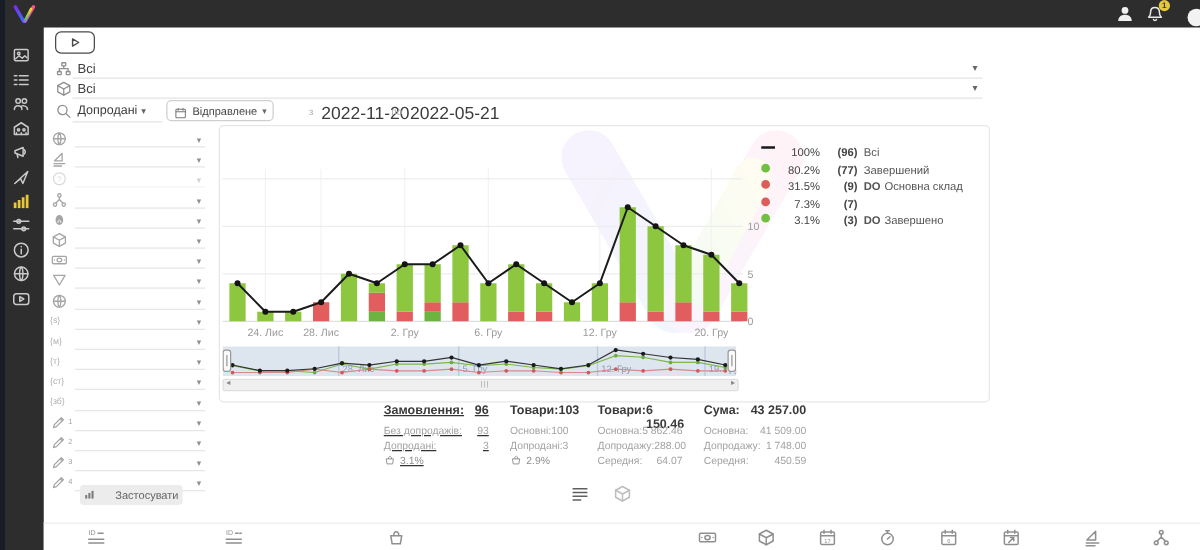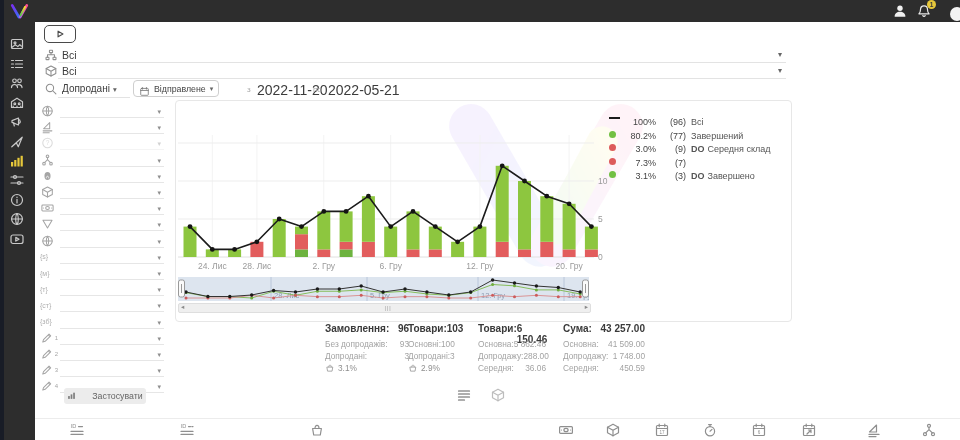--- a/index.html
+++ b/index.html
@@ -56,21 +56,21 @@
   
   #panel{position:absolute;left:175px;top:100px;width:615px;height:220px;background:#fff;
          border:1px solid #e7e7e7;border-radius:4px;}
   #watermark{position:absolute;left:225px;top:0px;opacity:.06;pointer-events:none;}
   #legend{position:absolute;left:433px;top:16px;}
   .lg-row{display:flex;align-items:flex-start;height:13.5px;font-size:9px;color:#555;cursor:pointer;}
   .lg-mark{width:15px;display:flex;align-items:center;}
   .lg-dot{width:7px;height:7px;border-radius:50%;}
   .lg-line{width:11px;height:2px;background:#1b1b1b;}
   .lg-pct{width:32px;text-align:right;margin-right:6px;color:#444;}
-  .lg-cnt{width:24px;text-align:right;margin-right:5px;color:#444;}
+  .lg-cnt{width:24px;text-align:right;margin-right:5px;color:#444;font-weight:bold;}
   .lg-pre{font-weight:bold;margin-right:3px;}
   #chart-svg{position:absolute;left:2px;top:4px;}
   #nav-svg{position:absolute;left:2px;top:176px;}
   #scrollbar{position:absolute;left:2px;top:202px;width:411px;height:8px;background:#efefef;
              border:1px solid #dedede;border-radius:2px;cursor:pointer;}
   .sb-arr{position:absolute;top:-1px;font-size:6.5px;color:#8a8a8a;line-height:8px;}
   #sb-grip{position:absolute;left:50%;top:1px;font-size:5.5px;color:#9a9a9a;letter-spacing:1px;}
   
   .stat-col{position:absolute;top:323px;display:flex;flex-direction:column;}
   .st-main{display:flex;justify-content:space-between;font-size:10px;font-weight:bold;color:#3a3a3a;height:15px;}
@@ -541,24 +541,24 @@
             <span class="lg-dot" style="background:#72c043"></span>
           </span>
           <span class="lg-pct">80.2%</span>
           <span class="lg-cnt">(77)</span>
           <span>Завершений</span>
         </div>
         <div class="lg-row">
           <span class="lg-mark">
             <span class="lg-dot" style="background:#dd5b5b"></span>
           </span>
-          <span class="lg-pct">3.0%</span>
+          <span class="lg-pct">31.5%</span>
           <span class="lg-cnt">(9)</span>
           <span class="lg-pre">DO</span>
-          <span>Середня склад</span>
+          <span>Основна склад</span>
         </div>
         <div class="lg-row">
           <span class="lg-mark">
             <span class="lg-dot" style="background:#dd5b5b"></span>
           </span>
           <span class="lg-pct">7.3%</span>
           <span class="lg-cnt">(7)</span>
         </div>
         <div class="lg-row">
           <span class="lg-mark">
@@ -646,21 +646,21 @@
           <line x1="407.5" y1="7" x2="407.5" y2="16" stroke="#999"></line>
         </svg></div>
     <div id="scrollbar">
       <span class="sb-arr" style="left:2px;">◂</span>
       <span class="sb-arr" style="right:2px;">▸</span>
       <span id="sb-grip">|||</span>
     </div>
   </div>
 
   <div id="stats">
-      <div class="stat-col" style="left: 325px; width: 84px;">
+      <div class="stat-col" style="left: 307px; width: 84px; text-decoration: underline;">
         <div class="st-main">
           <span>Замовлення:</span>
           <span>96</span>
         </div>
         <div class="st-sub">
           <span>Без допродажів:</span>
           <span>93</span>
         </div>
         <div class="st-sub">
           <span>Допродані:</span>
@@ -703,21 +703,21 @@
         <div class="st-sub">
           <span>Основна:</span>
           <span>5 862.46</span>
         </div>
         <div class="st-sub">
           <span>Допродажу:</span>
           <span>288.00</span>
         </div>
         <div class="st-sub">
           <span>Середня:</span>
-          <span>36.06</span>
+          <span>64.07</span>
         </div>
       </div>
       <div class="stat-col" style="left: 563px; width: 82px;">
         <div class="st-main">
           <span>Сума:</span>
           <span>43 257.00</span>
         </div>
         <div class="st-sub">
           <span>Основна:</span>
           <span>41 509.00</span>

